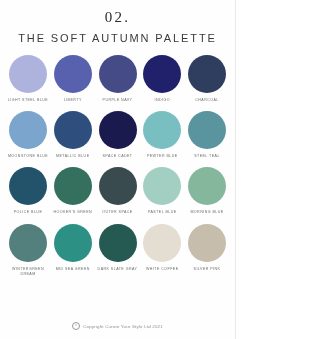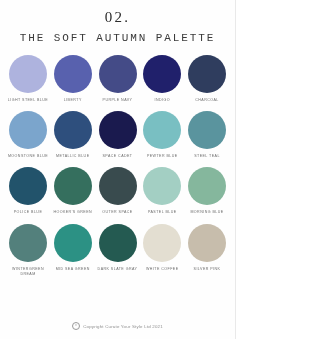--- a/index.html
+++ b/index.html
@@ -28,21 +28,21 @@
   }
   .number {
     font-family: "Liberation Serif", serif;
     font-size: 15px;
     letter-spacing: 2.2px;
     color: #2b2b2b;
     line-height: 1.1;
     margin-bottom: 6px;
   }
   .subtitle {
-    font-family: Liberation Mono, monospace;
+    font-family: Liberation Sans, sans-serif;
     font-size: 11px;
     letter-spacing: 1.9px;
     color: #3a3a3a;
     white-space: nowrap;
   }
   .grid {
     margin-top: 11px;
     padding: 0 8px 0 8px;
   }
   .row {

